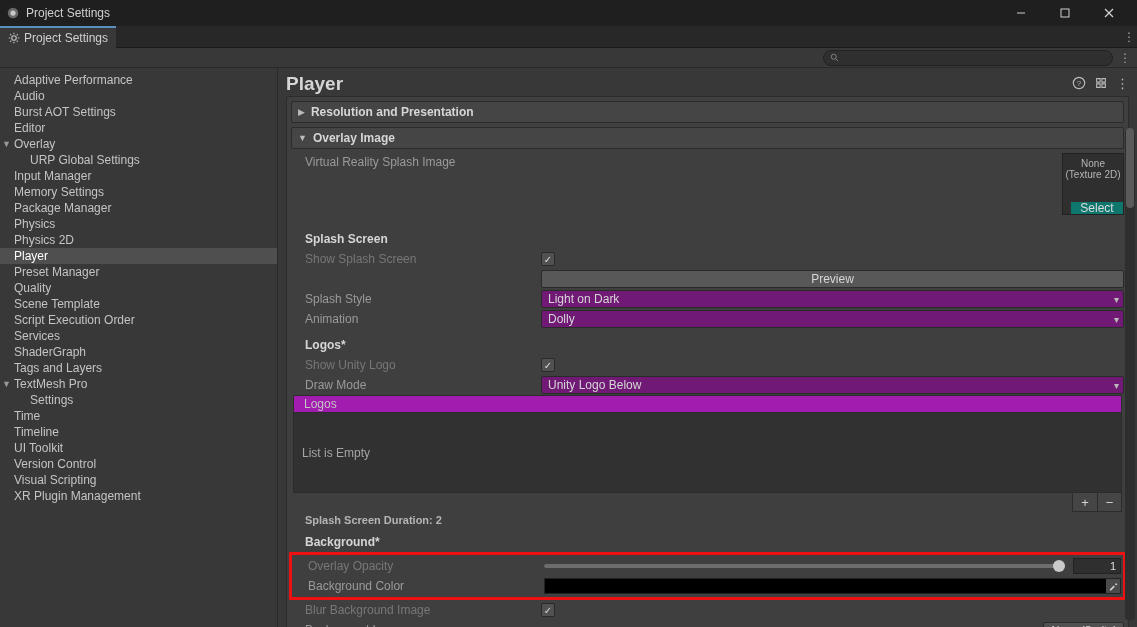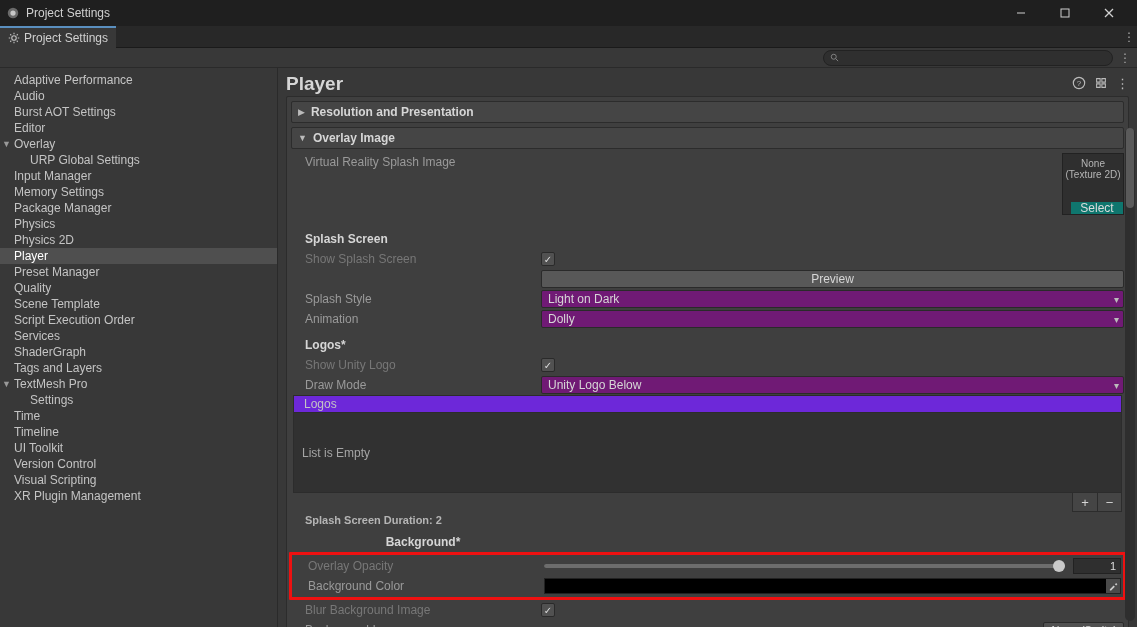--- a/index.html
+++ b/index.html
@@ -201,21 +201,21 @@
   }
   .full-btn {
     flex:1; height:18px;
     background:#585858;
     border:1px solid #2a2a2a;
     border-radius:2px;
     display:flex; align-items:center; justify-content:center;
     color:#d6d6d6;
   }
   .list-hdr{
-    background:#6d28d9;
+    background:#a21caf;
     border:1px solid #2c2c2c;
     height:18px;
     display:flex; align-items:center;
     padding:0 10px;
     margin-left:2px; margin-right:2px;
   }
   .list-body{
     background:#313131;
     border:1px solid #2c2c2c;
     border-top:none;
@@ -557,21 +557,21 @@
         </div>
         <div class="list-footer">
           <div class="btn-group">
             <div class="mini-btn">+</div>
             <div class="mini-btn">−</div>
           </div>
         </div>
 
         <div class="duration">Splash Screen Duration: 2</div>
 
-        <div class="field-row" style="margin-top:6px;text-align:center;">
+        <div class="field-row" style="margin-top:6px;">
           <div class="field-label strong">Background*</div>
         </div>
 
         <div class="highlight-box">
           <div class="slider-row">
             <div class="field-label light-cut">Overlay Opacity</div>
             <div class="slider-track">
               <div class="slider-fill"></div>
               <div class="slider-thumb"></div>
             </div>

